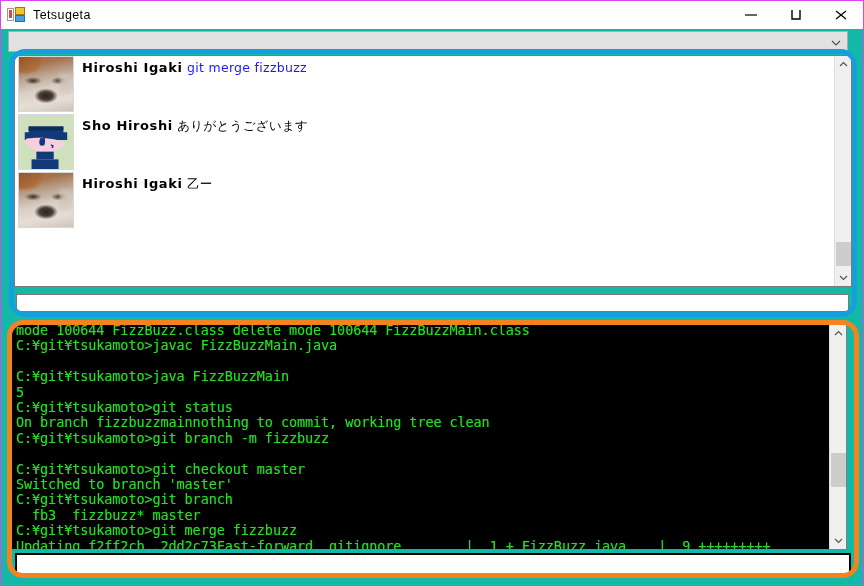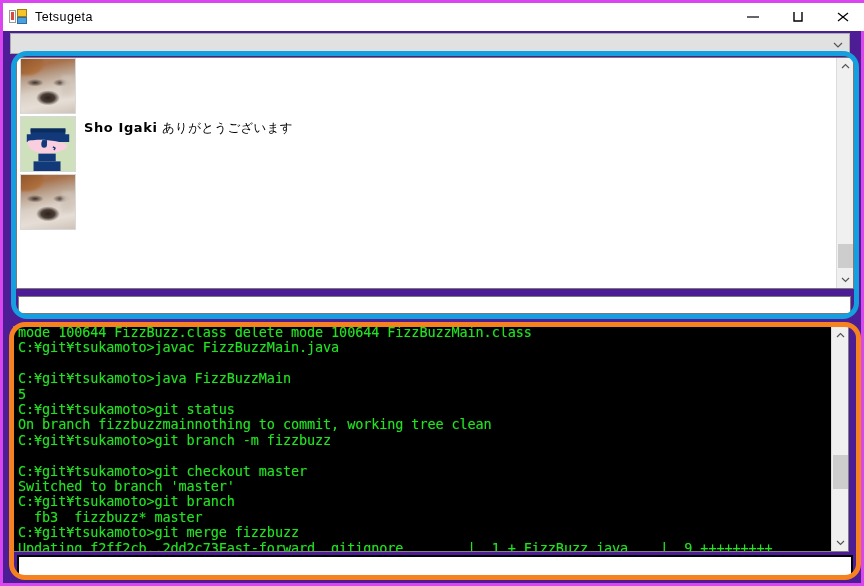--- a/index.html
+++ b/index.html
@@ -6,22 +6,22 @@
     margin: 0; padding: 0;
     width: 864px; height: 586px;
     overflow: hidden;
     background: #ffffff;
     font-family: "Liberation Sans", sans-serif;
   }
 
   #app {
     position: relative;
     width: 864px; height: 586px;
-    background: #4c1d95;
-    border: 3px solid #d946ef;
+    background: #14b8a6;
+    border: 1px solid #d946ef;
     box-sizing: border-box;
     text-decoration: underline;
   }
 
   
   .titlebar {
     position: absolute; left: 0; top: 0;
     width: 862px; height: 28px;
     background: #ffffff;
     display: flex; align-items: center;
@@ -306,46 +306,54 @@
           </svg>
       </span>
     </div>
   </div>
 
   <div class="chat-panel">
     <div class="chat-list">
 
       <div class="msg-row">
         <span class="avatar av-dog"></span>
+        <span class="msg-body">
+          <span class="msg-name">Hiroshi Igaki</span>
+          <span class="msg-text" style="color: rgb(26, 26, 255);">git merge fizzbuzz</span>
+        </span>
       </div>
 
 
       <div class="msg-row">
         <span class="avatar av-pixel">
           <svg viewBox="0 0 56 56" preserveAspectRatio="none">
             <rect x="0" y="0" width="56" height="56" fill="#cfe0bc"></rect>
             <path d="M10 12 H46 V24 H10 Z" fill="#123a7a"></path>
             <path d="M6 18 H50 V26 H6 Z" fill="#123a7a"></path>
             <path d="M7 25 C7 25 14 23 28 24 C40 25 48 28 48 30 C48 33 38 38 26 38 C14 38 7 32 7 28 Z" fill="#f9cfe0"></path>
             <ellipse cx="24" cy="28" rx="3" ry="4" fill="#123a7a"></ellipse>
             <rect x="22" y="24" width="5" height="3" fill="#123a7a"></rect>
             <path d="M33 31 q4 1 1 3" fill="none" stroke="#123a7a" stroke-width="1.6"></path>
             <path d="M18 38 H36 V46 H18 Z" fill="#123a7a"></path>
             <path d="M13 46 H41 V56 H13 Z" fill="#123a7a"></path>
             <path d="M10 12 H46 V16 H10 Z" fill="#0d2c5e"></path>
           </svg>
         </span>
         <span class="msg-body">
-          <span class="msg-name">Sho Igaki</span>
+          <span class="msg-name">Sho Hiroshi</span>
           <span class="msg-text jp" style="color: rgb(0, 0, 0);">ありがとうございます</span>
         </span>
       </div>
 
       <div class="msg-row">
         <span class="avatar av-dog"></span>
+        <span class="msg-body">
+          <span class="msg-name">Hiroshi Igaki</span>
+          <span class="msg-text jp" style="color: rgb(0, 0, 0);">乙ー</span>
+        </span>
       </div>
 
     </div>
 
     <div class="wsb">
       <div class="wsb-btn wsb-up">
         <svg width="9" height="7" viewBox="0 0 9 7">
             <path d="M1 5 L4.5 1.5 L8 5" fill="none" stroke="#555" stroke-width="1.2"></path>
           </svg>
       </div>

